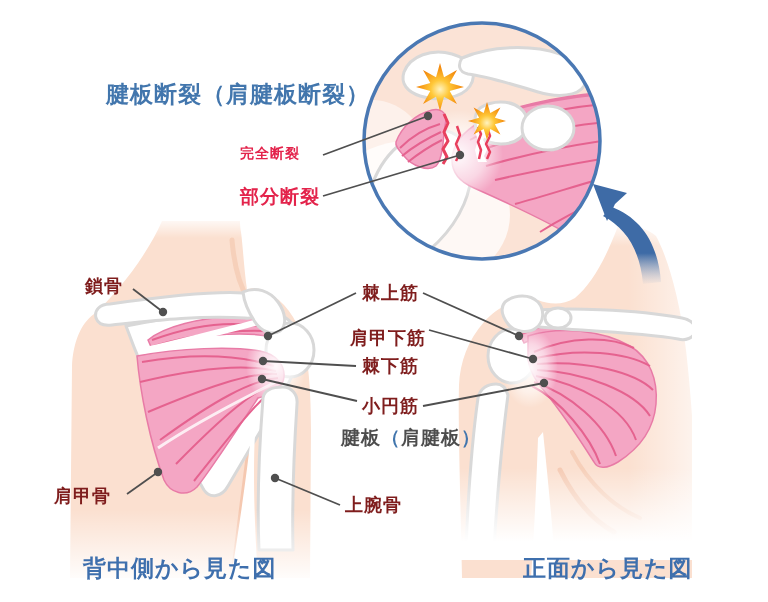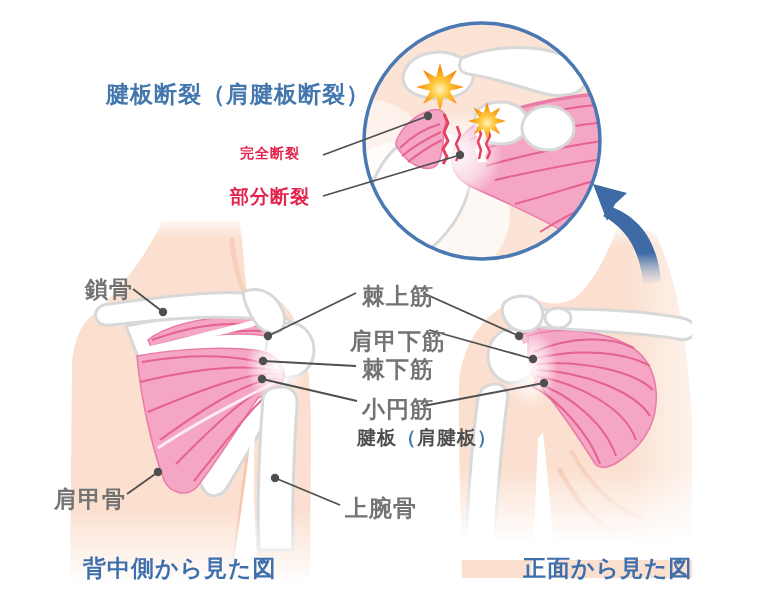--- a/index.html
+++ b/index.html
@@ -2,30 +2,30 @@
 <html><head>
 <meta charset="utf-8">
 <style>
   html,body{margin:0;padding:0;background:#fff;}
   #stage{position:relative;width:692px;height:602px;background:#ffffff;overflow:hidden;
          font-family:"Liberation Sans","DejaVu Sans",sans-serif;}
   #artwork{position:absolute;left:0;top:0;width:768px;height:602px;}
   .lbl{position:absolute;white-space:nowrap;line-height:1.1;}
   .title{left:106px;top:82px;font-size:23px;font-weight:bold;color:#4276ad;letter-spacing:1px;}
   .tear1{left:240px;top:146px;font-size:14px;font-weight:bold;color:#e3234b;letter-spacing:1px;}
-  .tear2{left:230px;top:187px;font-size:19px;font-weight:bold;color:#e3234b;letter-spacing:1px;}
-  .anat{font-size:23px;font-weight:bold;color:#737373;letter-spacing:1px;}
+  .tear2{left:240px;top:187px;font-size:19px;font-weight:bold;color:#e3234b;letter-spacing:1px;}
+  .anat{font-size:18px;font-weight:bold;color:#7f1d1d;letter-spacing:1px;}
   .l-clavicle{left:85px;top:277px;}
   .l-scapula{left:54px;top:487px;}
   .l-supra{left:362px;top:284px;text-align:center;}
   .l-subscap{left:350px;top:321px;margin-top:8px;}
   .l-infra{left:362px;top:357px;}
   .l-teres{left:362px;top:397px;}
   .l-humerus{left:345px;top:496px;}
-  .l-cuff{left:341px;top:428px;font-size:19px;font-weight:bold;color:#4d4d4d;letter-spacing:1px;margin-left:16px;}
+  .l-cuff{left:341px;top:428px;font-size:19px;font-weight:bold;color:#4d4d4d;letter-spacing:1px;}
   .l-cuff .paren{color:#4276ad;}
   .caption{font-size:23px;font-weight:bold;color:#3e6fad;letter-spacing:1px;}
   .cap-back{left:83px;top:556px;}
   .cap-front{left:523px;top:556px;}
 </style>
 </head>
 <body>
 
 <div id="stage">
 

